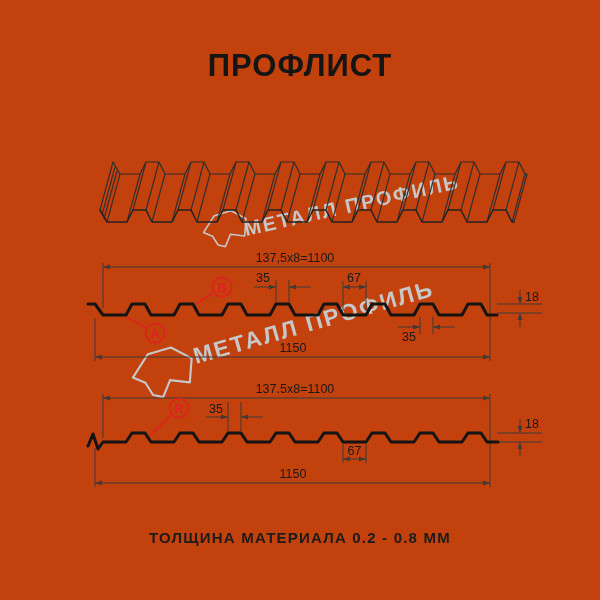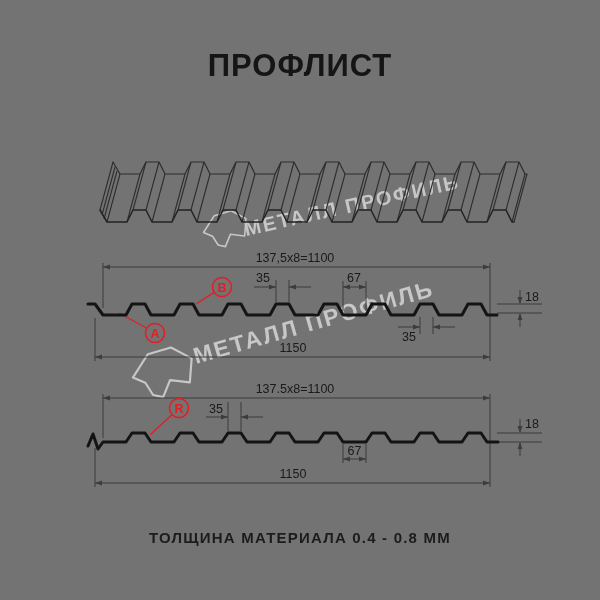--- a/index.html
+++ b/index.html
@@ -1,16 +1,16 @@
 <!DOCTYPE html>
 <html><head>
 <meta charset="utf-8">
 <style>
   html,body{margin:0;padding:0;background:#ffffff;}
-  .page{position:relative;width:600px;height:600px;background:#737373;overflow:hidden;
+  .page{position:relative;width:600px;height:600px;background:#c2410c;overflow:hidden;
         font-family:"Liberation Sans",sans-serif;}
   .title{position:absolute;top:48px;left:0;width:600px;text-align:center;
          font-size:31px;font-weight:700;letter-spacing:1px;color:#151515;}
   .subtitle{position:absolute;top:84px;left:0;width:600px;text-align:center;
          font-size:15px;font-weight:600;letter-spacing:1px;color:#1c1c1c;}
   .footer{position:absolute;top:529px;left:0;width:600px;text-align:center;
          font-size:15px;font-weight:600;letter-spacing:1.2px;color:#1c1c1c;}
   svg.drawing{position:absolute;top:0;left:0;}
   text.dim-label{font-family:"Liberation Sans",sans-serif;font-size:12.5px;fill:#1a1a1a;}
   text.side-label{font-family:"Liberation Sans",sans-serif;font-size:12.5px;font-weight:700;}
@@ -158,14 +158,14 @@
         <polygon points="520,442 517.6,449 522.4,449" fill="#3c3c3c"></polygon>
         <line x1="95" y1="483" x2="490" y2="483" stroke="#3c3c3c" stroke-width="1"></line>
         <polygon points="95,483 102,480.6 102,485.4" fill="#3c3c3c"></polygon>
         <polygon points="490,483 483,480.6 483,485.4" fill="#3c3c3c"></polygon>
         <line x1="172.1" y1="414.5" x2="150" y2="435" stroke="#e31e24" stroke-width="1.3"></line>
         <circle cx="179" cy="408" r="9.5" fill="none" stroke="#e31e24" stroke-width="1.6"></circle>
         <path d="M88,446L93,434L98,449L103,442L126,442L132,433L145,433L151,442L174,442L180,433L193,433L199,442L222,442L228,433L241,433L247,442L270,442L276,433L289,433L295,442L318,442L324,433L337,433L343,442L366,442L372,433L385,433L391,442L414,442L420,433L433,433L439,442L462,442L468,433L481,433L487,442L498,442" fill="none" stroke="#141414" stroke-width="3" stroke-linejoin="round" stroke-linecap="round"></path>
       </g>
   </svg>
 
-  <div class="footer">ТОЛЩИНА МАТЕРИАЛА 0.4 - 0.8 ММ</div>
+  <div class="footer">ТОЛЩИНА МАТЕРИАЛА 0.2 - 0.8 ММ</div>
 </div>
 
 </body></html>

